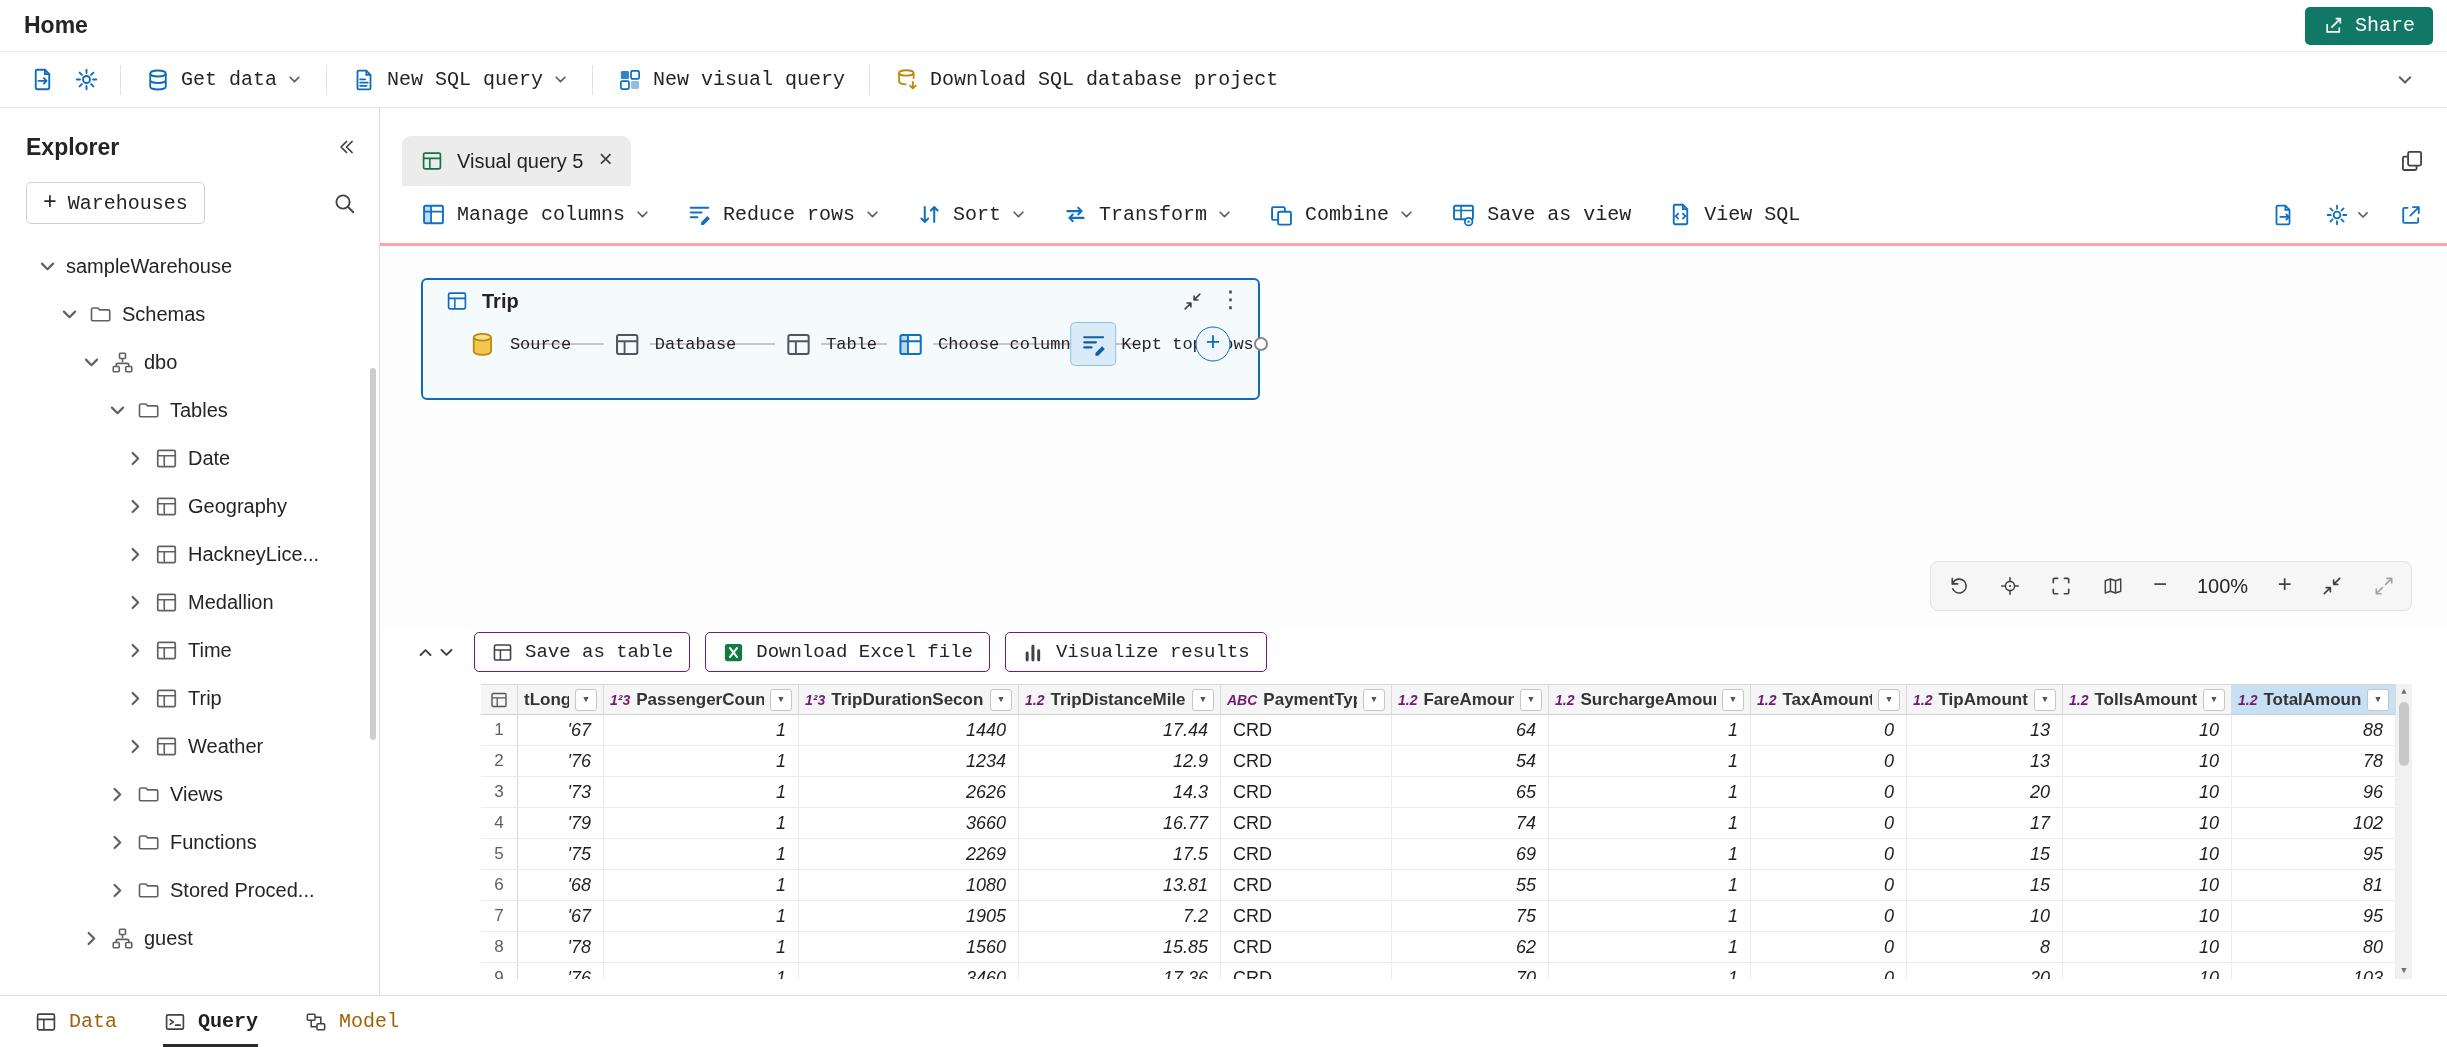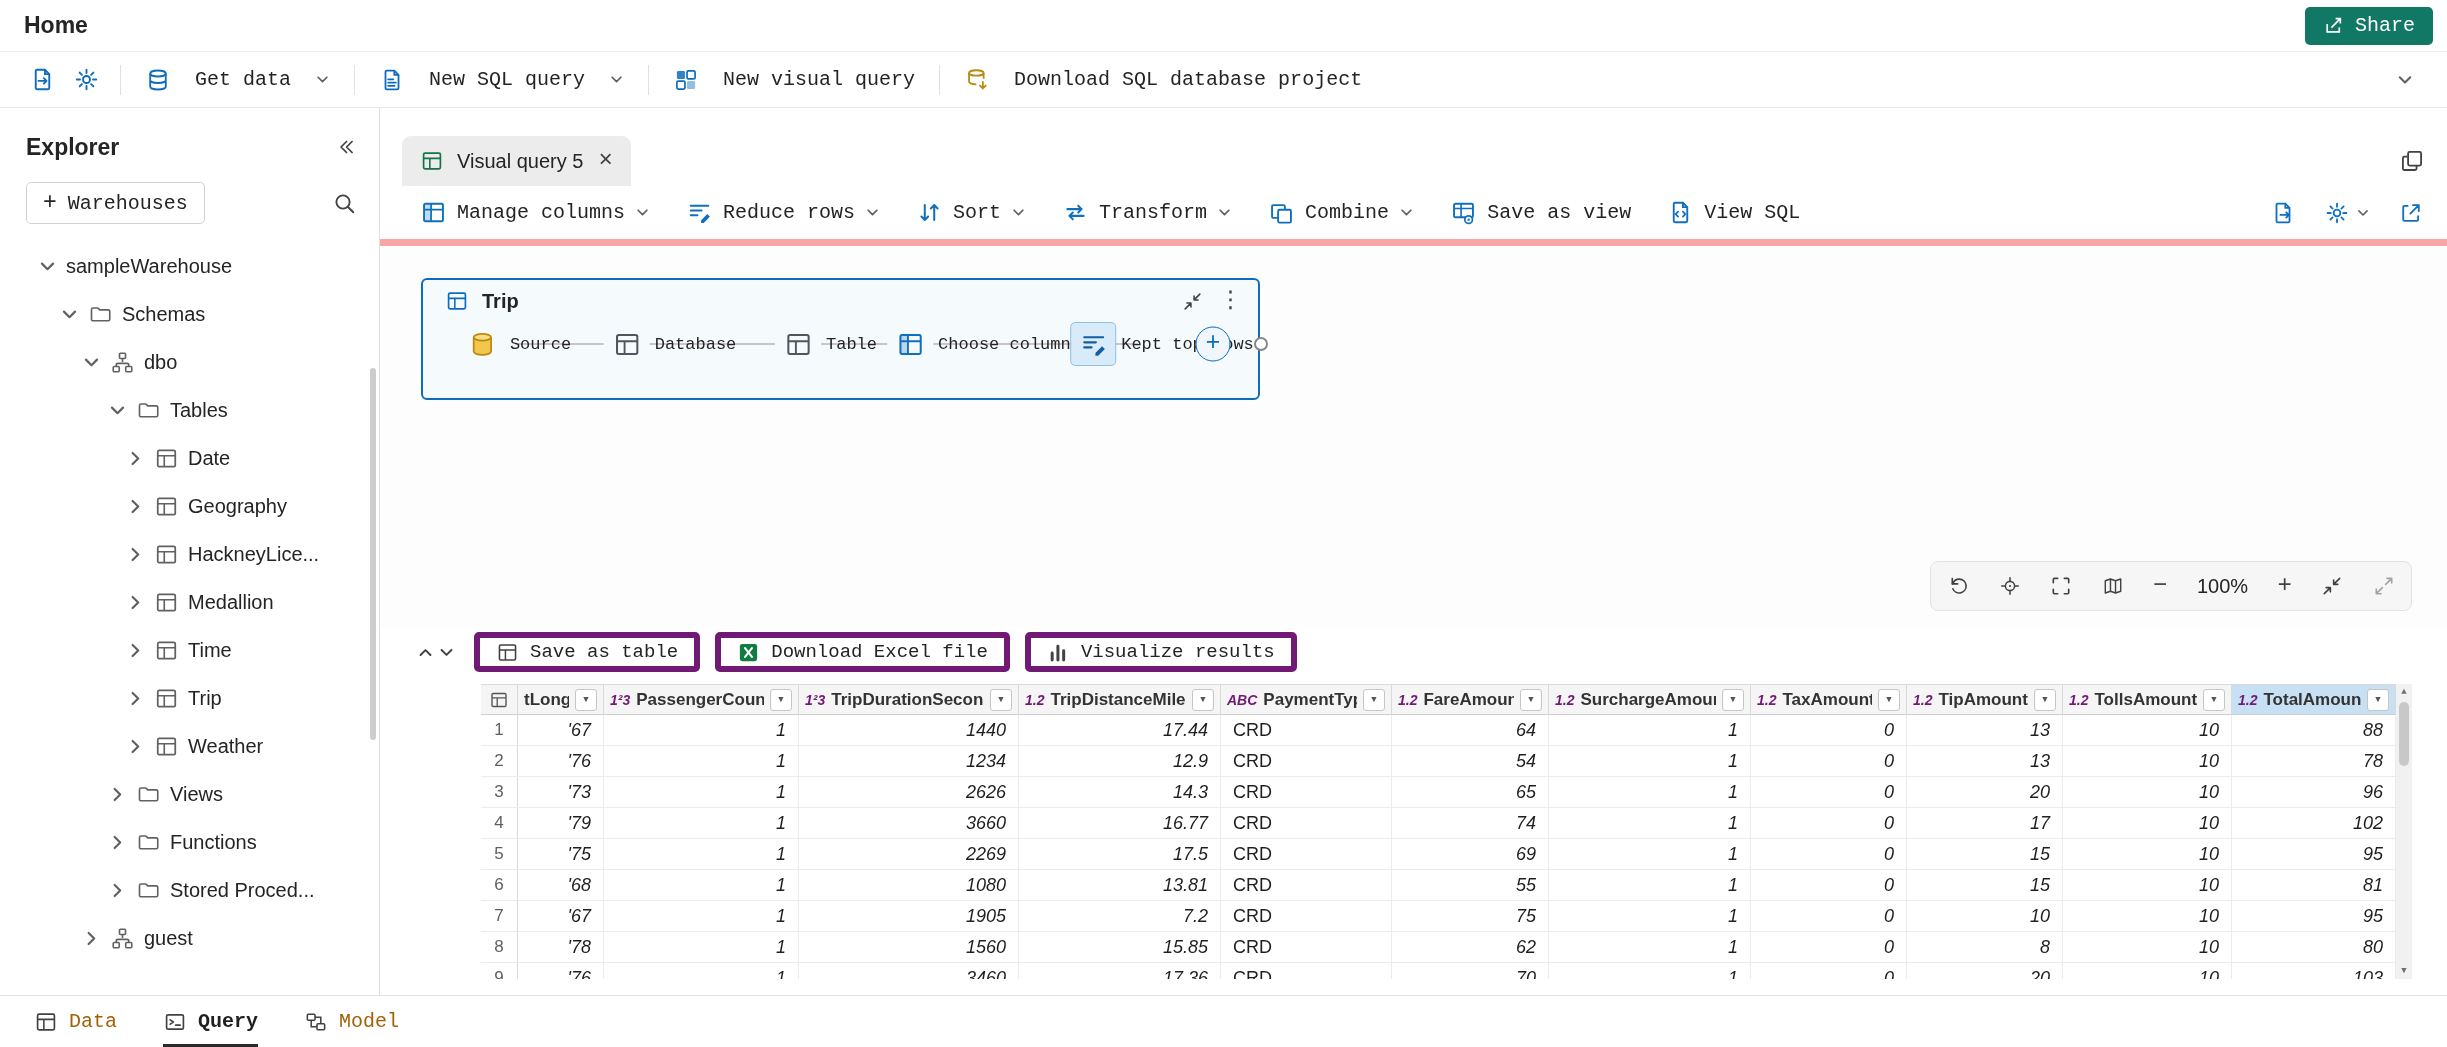--- a/index.html
+++ b/index.html
@@ -15,21 +15,21 @@
     padding: 0 18px; font-size: 20px; display: flex; gap: 11px; align-items: center; }
   .share-btn svg { width: 21px; height: 21px; color: #fff; }
 
   
   .ribbon { height: 56px; border-bottom: 1px solid #e6e6e6; display: flex; align-items: center;
     padding: 0 20px; background: #fff; }
   .icon-btn { background: none; border: none; display: flex; align-items: center; justify-content: center; }
   .ribbon .icon-btn { width: 44px; height: 44px; }
   .ribbon .icon-btn svg { width: 27px; height: 27px; color: #0f6cbd; }
   .vsep { width: 1px; height: 30px; background: #e0e0e0; margin: 0 12px; flex-shrink: 0; }
-  .rb { display: flex; align-items: center; gap: 24px; font-size: 20px; color: #242424;
+  .rb { display: flex; align-items: center; gap: 10px; font-size: 20px; color: #242424;
     background: none; border: none; padding: 0 12px; height: 44px; white-space: nowrap; }
   .rb svg.mi { width: 26px; height: 26px; color: #0f6cbd; }
   .rb svg.ch { width: 15px; height: 15px; color: #616161; }
   .ribbon-collapse { margin-left: auto; }
   .ribbon-collapse svg { width: 18px !important; height: 18px !important; color: #616161 !important; }
 
   
   .bodyrow { display: flex; height: 887px; }
 
   
@@ -61,21 +61,21 @@
 
   .tabstrip { height: 78px; display: flex; align-items: flex-end; justify-content: space-between;
     padding: 0 22px; }
   .tab { height: 50px; background: #ececec; border-radius: 9px 9px 0 0; display: flex;
     align-items: center; gap: 13px; padding: 0 16px 0 18px; font-size: 20px; }
   .tab svg.vq { width: 24px; height: 24px; color: #157148; }
   .tab-close { background: none; border: none; font-size: 24px; color: #424242; line-height: 1; padding: 0 2px; }
   .copy-btn { align-self: center; margin-top: 28px; }
   .copy-btn svg { width: 26px; height: 26px; color: #424242; }
 
-  .qtoolbar { height: 60px; border-bottom: 7px solid #fca5a5; display: flex; align-items: center;
+  .qtoolbar { height: 60px; border-bottom: 3px solid #fca5a5; display: flex; align-items: center;
     padding: 0 23px 0 40px; gap: 36px; }
   .qt { display: flex; align-items: center; gap: 10px; font-size: 20px; color: #242424;
     background: none; border: none; white-space: nowrap; }
   .qt svg.mi { width: 27px; height: 27px; color: #1070c0; }
   .qt svg.ch { width: 15px; height: 15px; color: #616161; }
   .qtool-right { margin-left: auto; display: flex; align-items: center; gap: 28px; }
   .qtool-right .icon-btn svg { width: 26px; height: 26px; color: #1070c0; }
   .qtool-right .gear-dd { display: flex; align-items: center; gap: 6px; background: none; border: none; }
   .qtool-right .gear-dd svg.ch { width: 14px; height: 14px; color: #616161; }
 
@@ -112,21 +112,21 @@
   .zoombar .glyph-btn { background: none; border: none; font-size: 24px; color: #424242; line-height: 1; }
   .zoom-level { font-size: 20px; color: #242424; }
   .zoombar .dim svg { color: #a6a4a2; }
 
   
   .results { height: 366px; display: flex; flex-direction: column; }
   .res-toolbar { height: 46px; display: flex; align-items: center; padding-left: 37px; gap: 15px; }
   .res-chevrons { display: flex; gap: 4px; margin-right: 4px; }
   .res-chevrons .icon-btn svg { width: 17px; height: 17px; color: #424242; }
   .res-btn { display: flex; align-items: center; gap: 11px; height: 40px; padding: 0 16px;
-    border: 6px solid #701a75; border-radius: 5px; background: #fff; font-size: 19px; color: #242424;
+    border: 1px solid #701a75; border-radius: 5px; background: #fff; font-size: 19px; color: #242424;
     white-space: nowrap; }
   .res-btn svg { width: 23px; height: 23px; color: #424242; }
   .res-btn svg.xl { color: #107c41; }
 
   .grid-area { flex: 1; position: relative; padding: 9px 0 0 101px; }
   .grid { width: 1915px; height: 295px; overflow: hidden; font-size: 18px; border-top: 1px solid #d9d9d9; }
   .ghead { display: flex; height: 30px; }
   .gh { display: flex; align-items: center; gap: 6px; padding: 0 6px; background: #f5f5f5;
     border-right: 1px solid #d9d9d9; border-bottom: 1px solid #cfcfcf; overflow: hidden; }
   .gh .ttag { font-size: 14px; color: #701a75; font-style: italic; font-weight: 600; flex-shrink: 0; }

